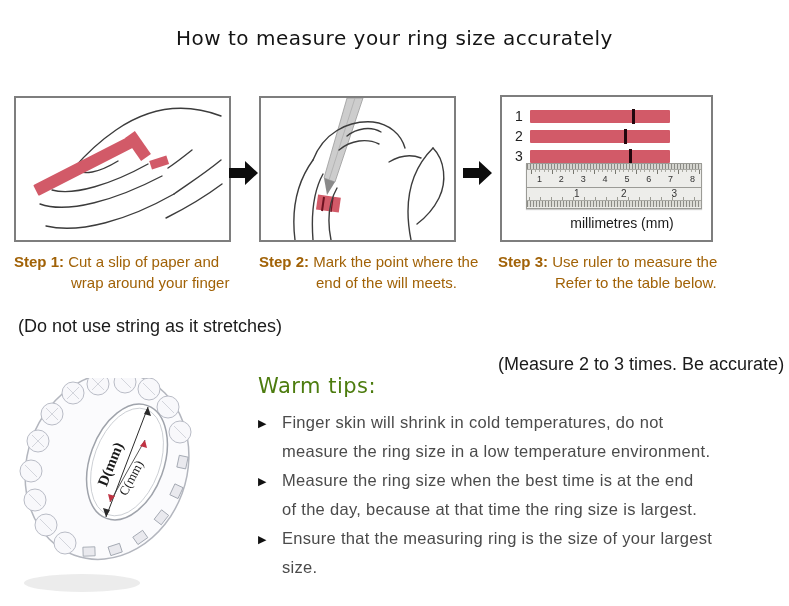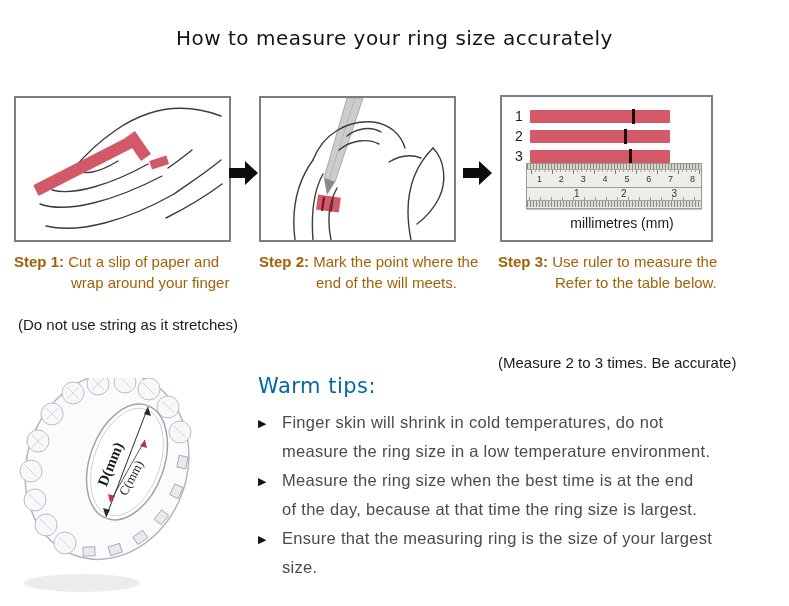--- a/index.html
+++ b/index.html
@@ -24,21 +24,21 @@
   .arrow2 { left:463px; }
 
   
   .step-block { position:absolute; font-size:15px; line-height:21px; color:#a16207; }
   .step1-block { left:14px;  top:251px; width:238px; }
   .step2-block { left:259px; top:251px; width:230px; }
   .step3-block { left:498px; top:251px; width:250px; }
   .step-label { font-weight:bold; }
   .step-line2 { padding-left:57px; }
   .step-bold { font-weight:bold; }
-  .note { position:absolute; font-size:15px; color:#1b1b1b; }
+  .note { position:absolute; font-size:18px; color:#1b1b1b; }
   .note1 { left:18px;  top:316px; }
   .note3 { left:498px; top:316px;margin-top:38px; }
 
   
   .strip-row { position:absolute; left:10px; display:flex; align-items:center; }
   .strip-row-1 { top:11px; } .strip-row-2 { top:31px; } .strip-row-3 { top:51px; }
   .strip-num { width:14px; font-size:14px; color:#222; text-align:center; margin-right:4px; }
   .strip { position:relative; width:140px; height:13px; background:#d25a68; border-radius:1px; }
   .strip-mark { position:absolute; top:-1px; width:3px; height:15px; background:#23060d; }
   .ruler {
@@ -59,21 +59,21 @@
   }
   .inch-num { position:absolute; top:0; }
   .inch-1 { left:27%; } .inch-2 { left:54%; } .inch-3 { left:83%; }
   .ruler-band-bottom { height:7px; border-top:1px solid #a9a9a4;
     background:repeating-linear-gradient(90deg,#8b8b86 0 1px, transparent 1px 3px), #dcdcd7;
   }
   .ruler-caption { position:absolute; left:40px; top:118px; width:160px; text-align:center;
     font-size:14px; color:#1b1b1b; }
 
   
-  .warm-heading { position:absolute; left:258px; top:374px; font-size:21px; color:#0369a1;
+  .warm-heading { position:absolute; left:258px; top:374px; font-size:21px; color:#4d7c0f;
     letter-spacing:0.5px; font-family:"DejaVu Sans", sans-serif; }
   .tips { position:absolute; left:258px; top:408px; width:505px; }
   .tip { position:relative; padding-left:24px; font-size:16.5px; line-height:29px;
     color:#4b4b4b; letter-spacing:0.3px; }
   .tip-bullet { position:absolute; left:0; top:1px; font-size:11px; color:#111; }
   .ring-figure { position:absolute; left:2px; top:378px; width:252px; height:224px; }
 </style>
 </head>
 <body>
 

